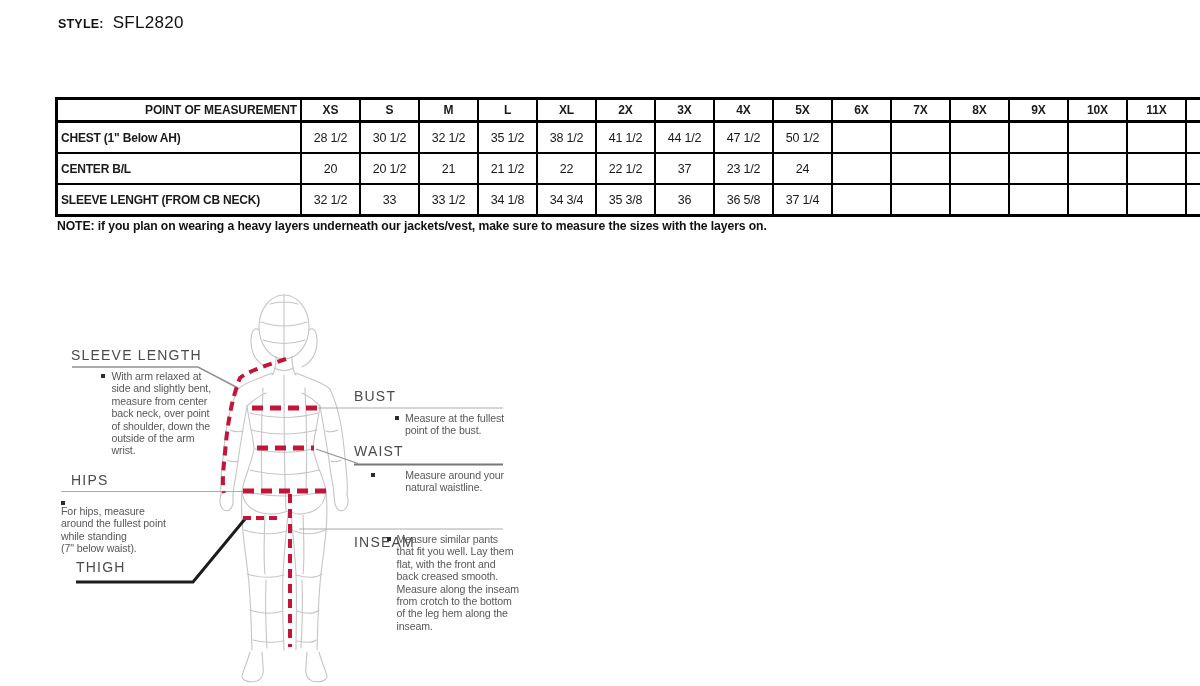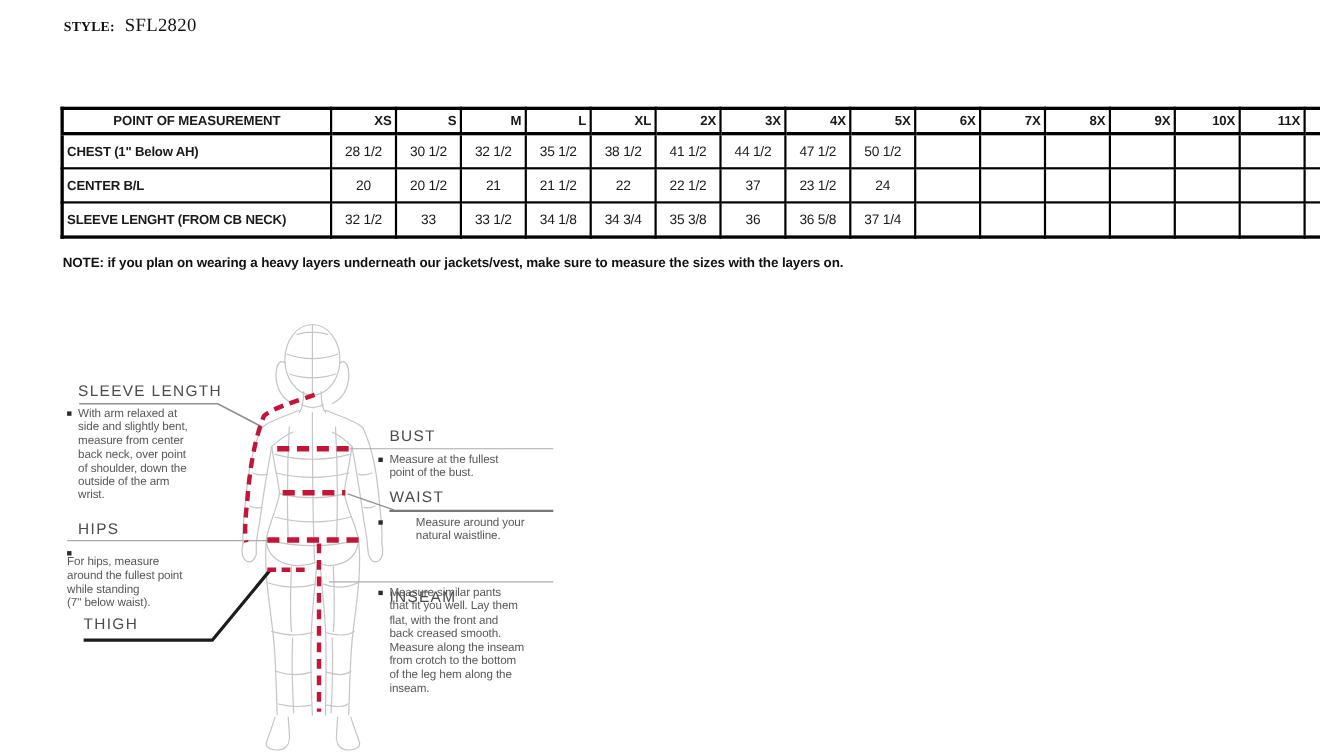--- a/index.html
+++ b/index.html
@@ -1,41 +1,41 @@
 <!DOCTYPE html>
 <html style="--measure-line: #c41538; --wireframe: #c5c5c8; --heading-text: #4b4b4d; --connector: #919193; --thin-connector: #ababad; --thigh-connector: #1c1c1c;"><head>
 <meta charset="utf-8">
 <style>
   html,body{margin:0;padding:0;background:#ffffff;}
   body{font-family:"Liberation Sans", sans-serif; color:#1a1a1a;}
   #page{position:relative;width:1200px;height:686px;background:#fff;overflow:hidden;}
 
   
-  .style-row{position:absolute;left:58px;top:13px;display:flex;align-items:baseline;font-family:Liberation Serif, serif;}
+  .style-row{position:absolute;left:58px;top:13px;display:flex;align-items:baseline;}
   .style-label{font-size:12.5px;font-weight:bold;letter-spacing:.2px;color:#111;}
   .style-value{font-size:17px;font-weight:400;margin-left:9px;color:#111;letter-spacing:.3px;}
 
   
   .size-table-wrap{position:absolute;left:55px;top:97px;width:1090px;}
   table.size-table{border-collapse:collapse;table-layout:fixed;width:1089px;border:3px solid #000;}
   table.size-table th, table.size-table td{border:2px solid #000;padding:0 3px;overflow:hidden;white-space:nowrap;}
   table.size-table thead th{height:20px;font-size:12px;font-weight:bold;text-align:center;border-bottom:3px solid #000;letter-spacing:-0.1px;}
-  table.size-table thead th.label-col{text-align:center;width:236px;}
-  table.size-table thead th.size-col{width:51px;text-align:right;}
+  table.size-table thead th.label-col{text-align:right;width:236px;}
+  table.size-table thead th.size-col{width:51px;}
   table.size-table tbody td{height:29px;font-size:12.5px;text-align:center;letter-spacing:-0.2px;}
   table.size-table tbody td.row-label{text-align:left;font-weight:bold;font-size:12px;}
 
   
-  .note-line{position:absolute;left:57px;top:232px;font-size:12.2px;font-weight:bold;color:#111;letter-spacing:-0.1px;}
+  .note-line{position:absolute;left:57px;top:219px;font-size:12.2px;font-weight:bold;color:#111;letter-spacing:-0.1px;}
 
   
   .diagram{position:absolute;left:0;top:280px;width:980px;height:421px;}
   .diagram svg{position:absolute;left:0;top:0;width:1200px;height:421px;}
   .g-head{position:absolute;font-size:14px;letter-spacing:1.2px;color:var(--heading-text,#4b4b4d);font-weight:400;white-space:nowrap;}
-  .g-text{position:absolute;display:flex;align-items:flex-start;}
+  .g-text{position:absolute;display:flex;align-items:flex-start;justify-content:flex-end;}
   .g-text .bullet{flex:none;width:4px;height:4px;background:#2c2c2e;margin:4px 6px 0 0;}
   .g-text .txt{font-size:10.6px;line-height:12.4px;color:#58585b;white-space:pre-line;letter-spacing:-0.1px;}
 
   
   .h-sleeve{left:71px;top:67px;}   .t-sleeve{left:61px;top:90px;width:150px;}
   .h-hips{left:71px;top:192px;}    .t-hips{left:61px;top:217px;width:160px;flex-direction:column;}
   .h-thigh{left:76px;top:279px;text-align:right;}   .t-thigh{left:76px;top:307px;width:180px;}
   .h-bust{left:354px;top:108px;}   .t-bust{left:344px;top:132px;width:160px;}
   .h-waist{left:354px;top:163px;}  .t-waist{left:344px;top:189px;width:160px;gap:24px;}
   .h-inseam{left:354px;top:226px;margin-top:28px;} .t-inseam{left:344px;top:253px;width:175px;}

